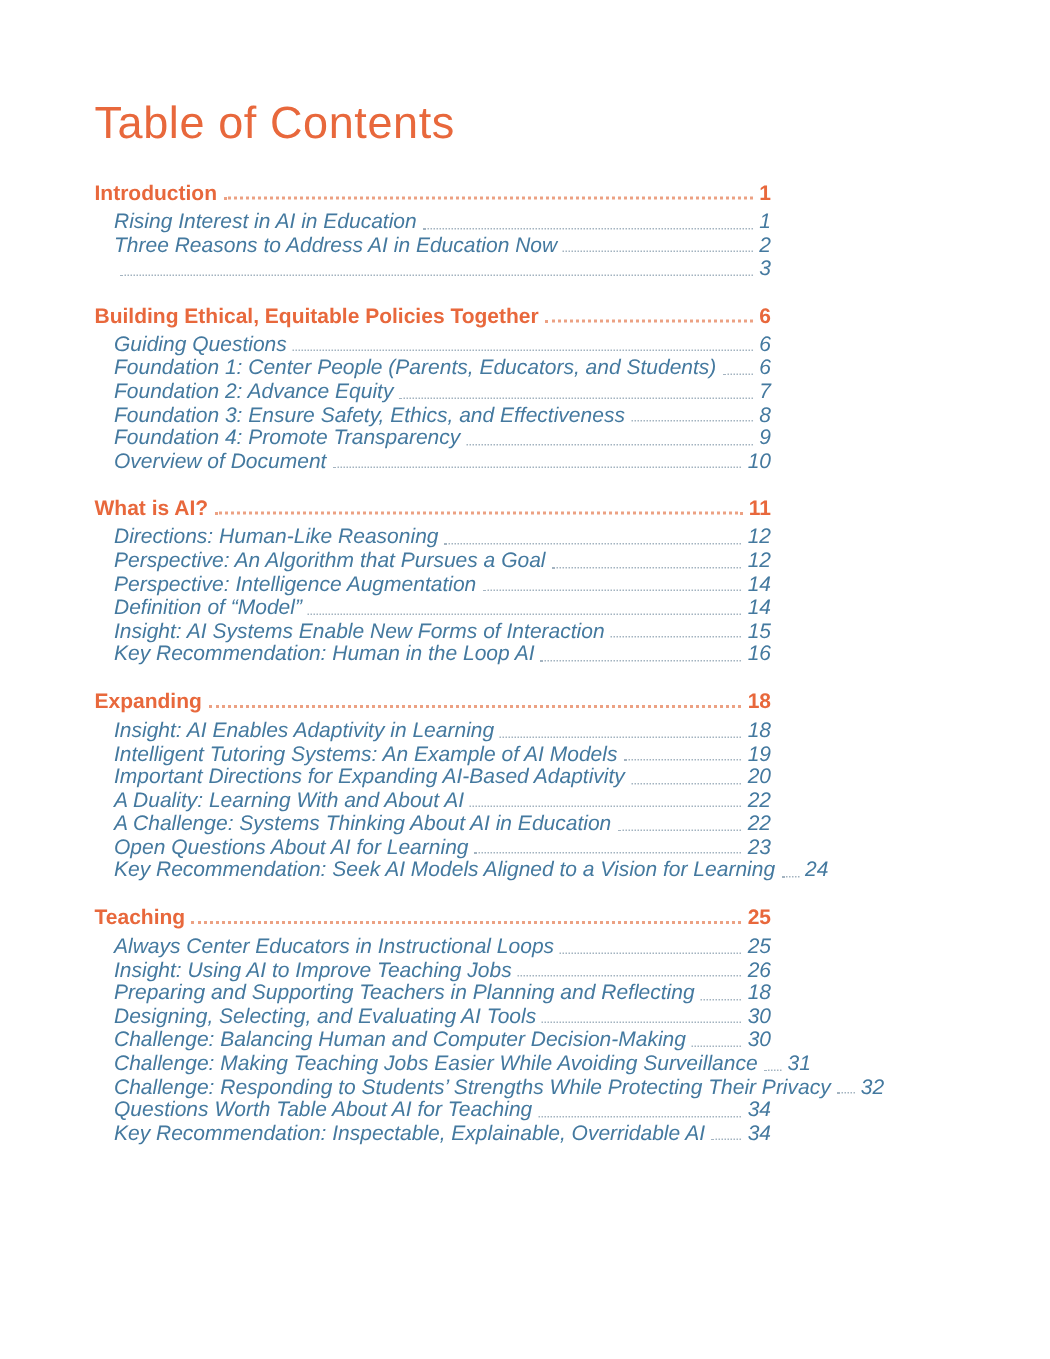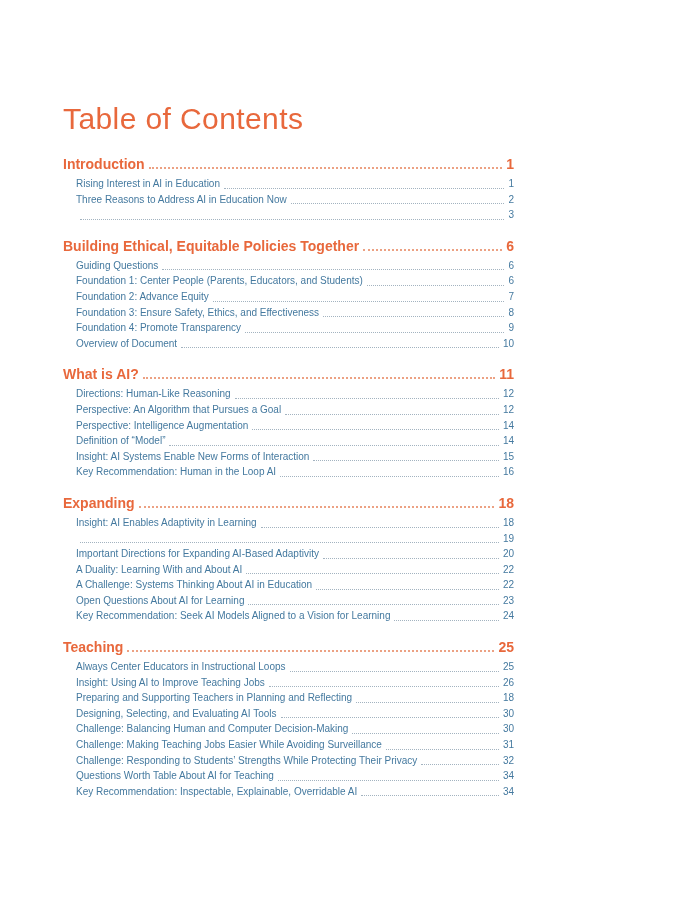--- a/index.html
+++ b/index.html
@@ -11,21 +11,21 @@
     font-family: "Liberation Sans", sans-serif;
     overflow: hidden;
     --heading-color: #E8683C;
     --item-color: #44799F;
     --heading-leader: #ECA183;
     --item-leader: #A3B3C0;
   }
   .page {
     width: 576px;
     height: 906px;
-    padding: 102px 62px 0 63px;
+    padding: 66px 62px 0 63px;
     background: #ffffff;
   }
   .title {
     margin: 0 0 20px 0;
     font-size: 30px;
     font-weight: 500;
     letter-spacing: 0.4px;
     color: var(--heading-color);
   }
   .toc { width: 100%; }
@@ -36,25 +36,26 @@
     align-items: baseline;
     width: 100%;
   }
   .section-row {
     font-size: 14px;
     font-weight: 700;
     color: var(--heading-color);
     margin-bottom: 4px;
   }
   .item-row {
-    font-size: 10px;
+    font-size: 14px;
     font-weight: 400;
     color: var(--item-color);
     padding-left: 13px;
     line-height: 15.6px;
+    font-style: italic;
   }
   .label { white-space: nowrap; }
   .leader {
     flex: 1;
     align-self: flex-end;
     margin: 0 4px 3px 4px;
     border-bottom: 2px dotted var(--heading-leader);
     min-width: 12px;
   }
   .item-row .leader {
@@ -169,20 +170,21 @@
           <span class="label">Expanding</span>
           <span class="leader"></span>
           <span class="pagenum">18</span>
         </div>
         <div class="row item-row">
           <span class="label">Insight: AI Enables Adaptivity in Learning</span>
           <span class="leader"></span>
           <span class="pagenum">18</span>
         </div>
         <div class="row item-row">
+          <span class="label">Intelligent Tutoring Systems: An Example of AI Models</span>
           <span class="leader"></span>
           <span class="pagenum">19</span>
         </div>
         <div class="row item-row">
           <span class="label">Important Directions for Expanding AI-Based Adaptivity</span>
           <span class="leader"></span>
           <span class="pagenum">20</span>
         </div>
         <div class="row item-row">
           <span class="label">A Duality: Learning With and About AI</span>

